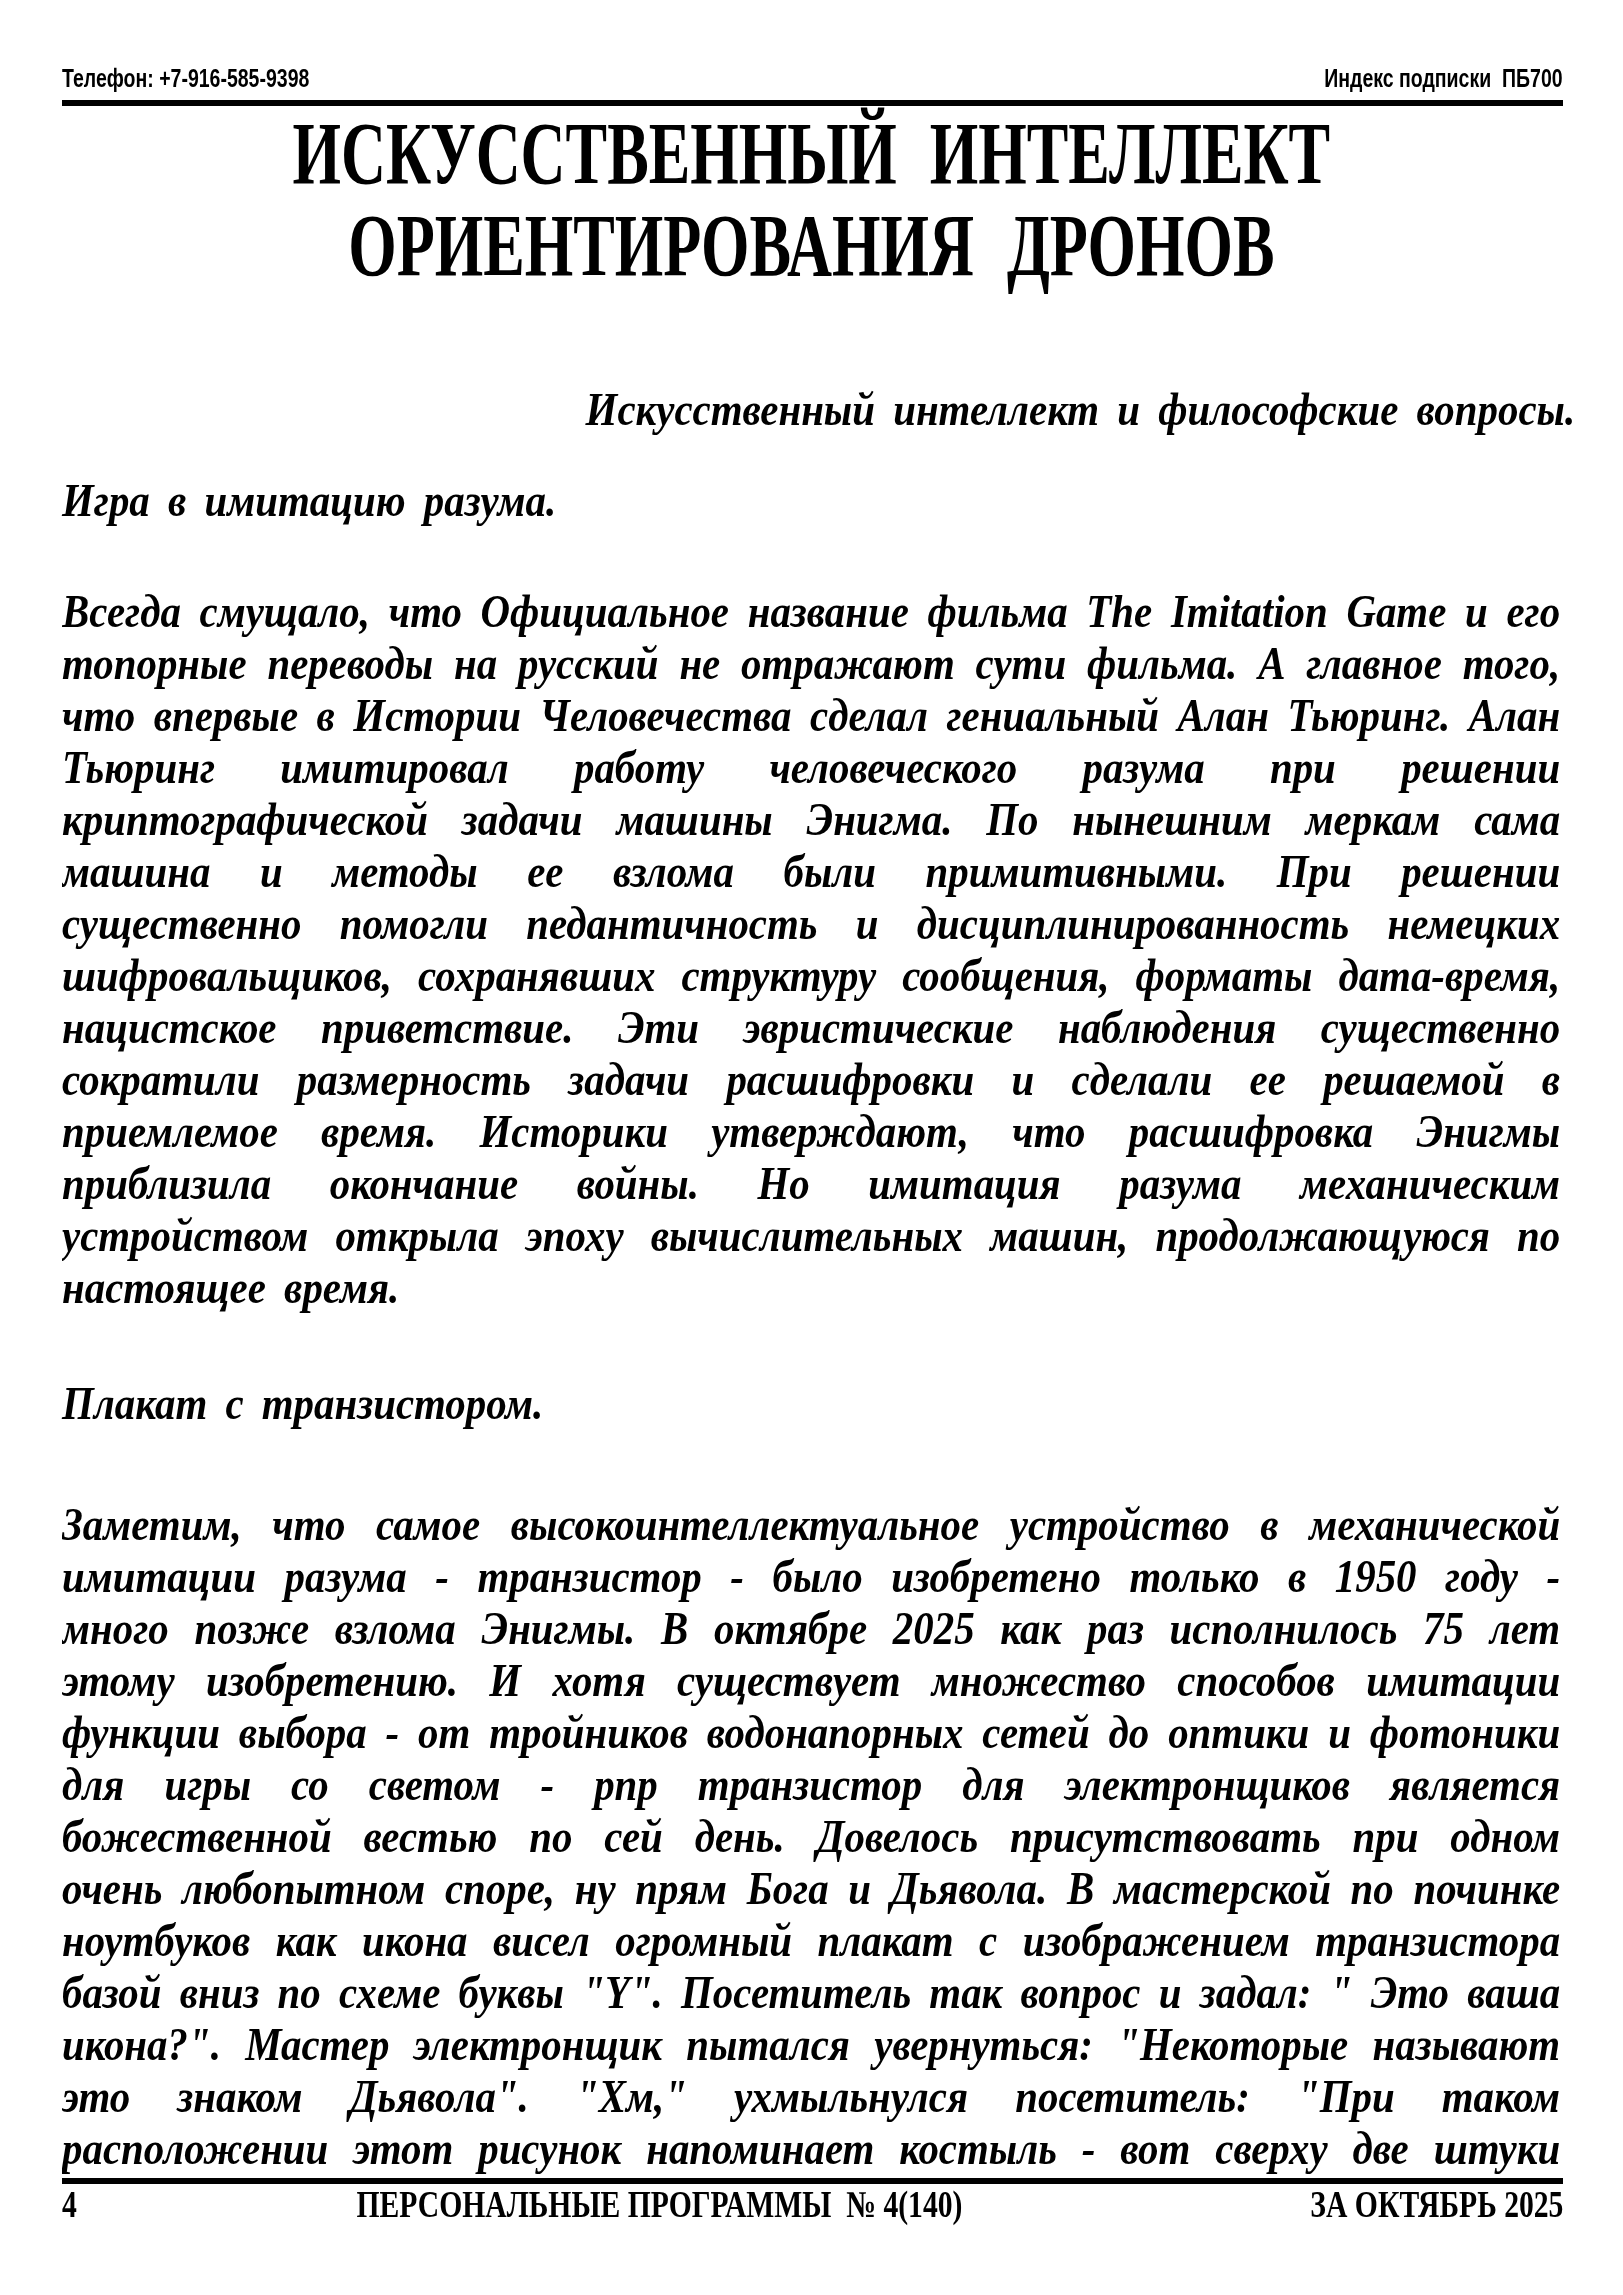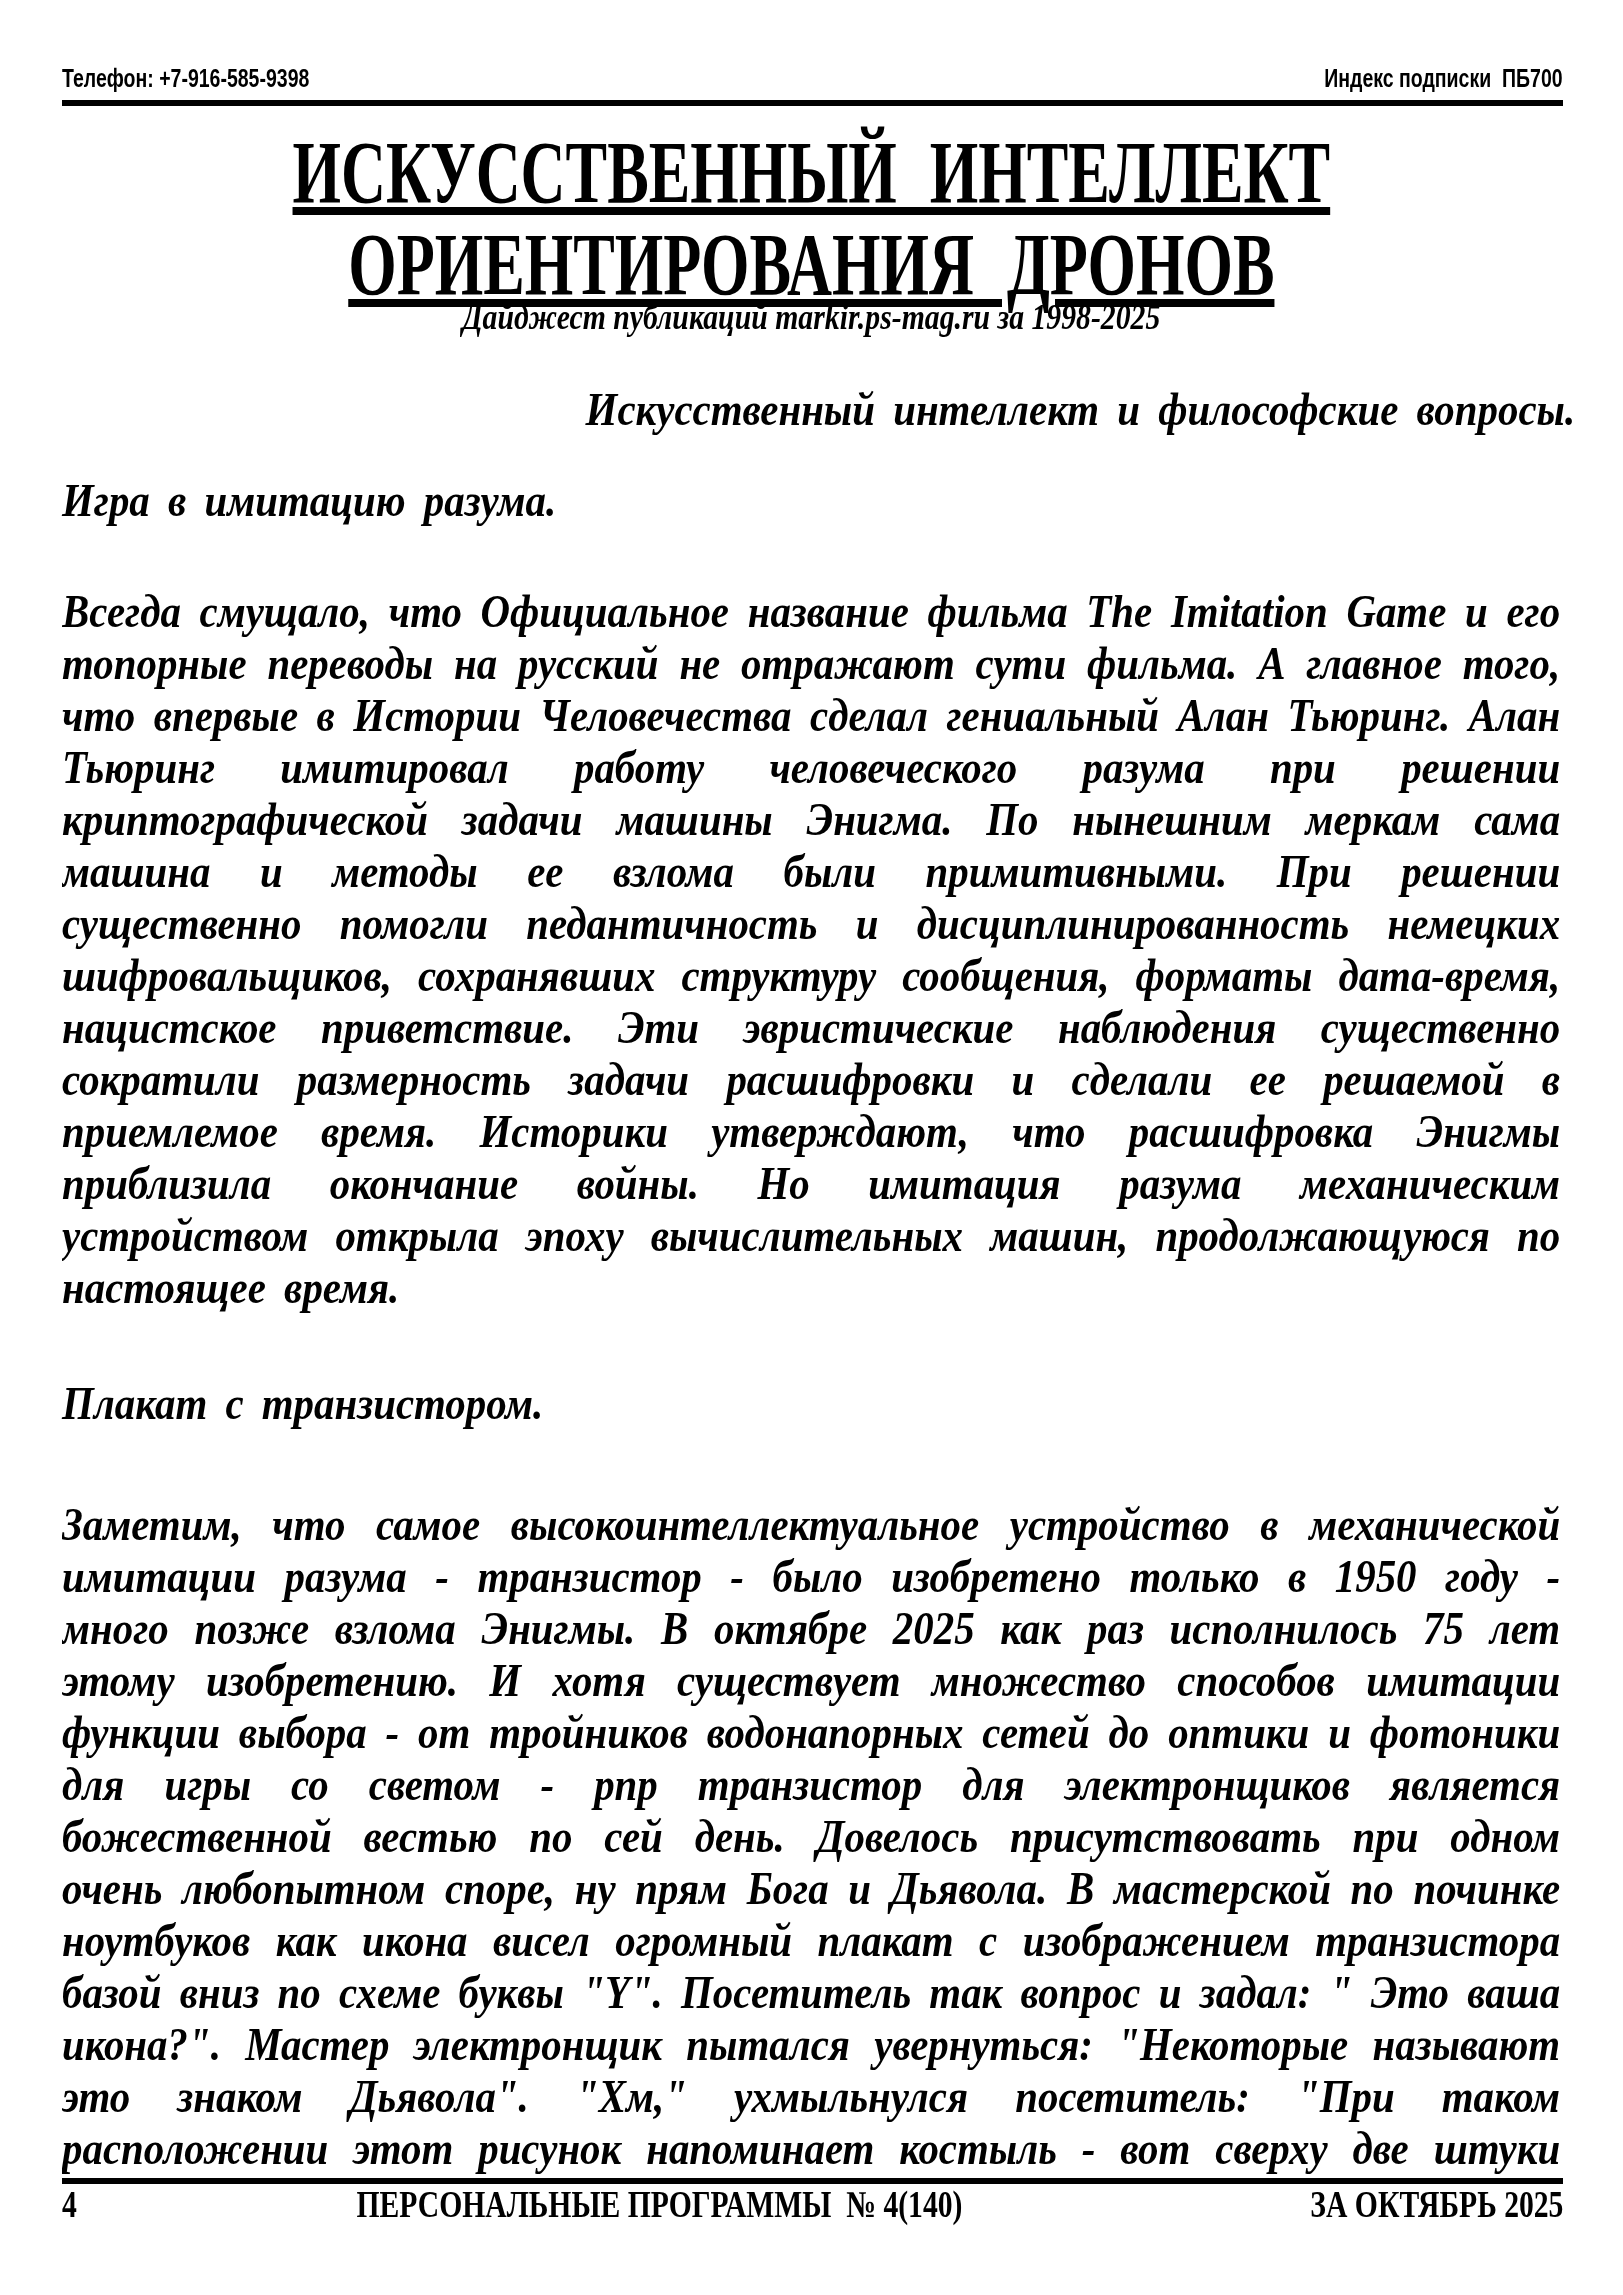--- a/index.html
+++ b/index.html
@@ -38,24 +38,23 @@
     left: 62px;
     width: 1501px;
     height: 5.9px;
     background: #000000;
   }
   .rule-top    { top: 100px; }
   .rule-footer { top: 2178px; }
   
   .title-block {
     position: absolute;
-    top: 126px;
+    top: 107px;
     left: 62px;
     width: 1499px;
-    text-decoration: underline;
   }
   .title-inner {
     width: 2141px;
     transform: scaleX(0.70);
     transform-origin: 0 0;
     text-align: center;
     font-weight: bold;
     font-size: 89px;
     line-height: 92px;
     word-spacing: 0.28em;
@@ -141,23 +140,20 @@
   </div>
   <div class="rule rule-top"></div>
 
   <div class="title-block">
     <div class="title-inner">
       <div>ИСКУССТВЕННЫЙ ИНТЕЛЛЕКТ</div>
       <div>ОРИЕНТИРОВАНИЯ ДРОНОВ</div>
     </div>
   </div>
 
-  <div class="subtitle-block">
-    <div class="subtitle-inner">Дайджест публикаций markir.ps-mag.ru за 1998-2025</div>
-  </div>
 
   <div class="byline-block">
     <div class="byline-inner">Искусственный интеллект и философские вопросы.</div>
   </div>
 
   <div class="sec-heading heading-1">
     <div class="cond-body">Игра в имитацию разума.</div>
   </div>
   <div class="sec-body body-1">
     <div class="cond-body">Всегда смущало, что Официальное название фильма The Imitation Game и его топорные переводы на русский не отражают сути фильма. А главное того, что впервые в Истории Человечества сделал гениальный Алан Тьюринг. Алан Тьюринг имитировал работу человеческого разума при решении криптографической задачи машины Энигма. По нынешним меркам сама машина и методы ее взлома были примитивными. При решении существенно помогли педантичность и дисциплинированность немецких шифровальщиков, сохранявших структуру сообщения, форматы дата-время, нацистское приветствие. Эти эвристические наблюдения существенно сократили размерность задачи расшифровки и сделали ее решаемой в приемлемое время. Историки утверждают, что расшифровка Энигмы приблизила окончание войны. Но имитация разума механическим устройством открыла эпоху вычислительных машин, продолжающуюся по настоящее время.</div>

